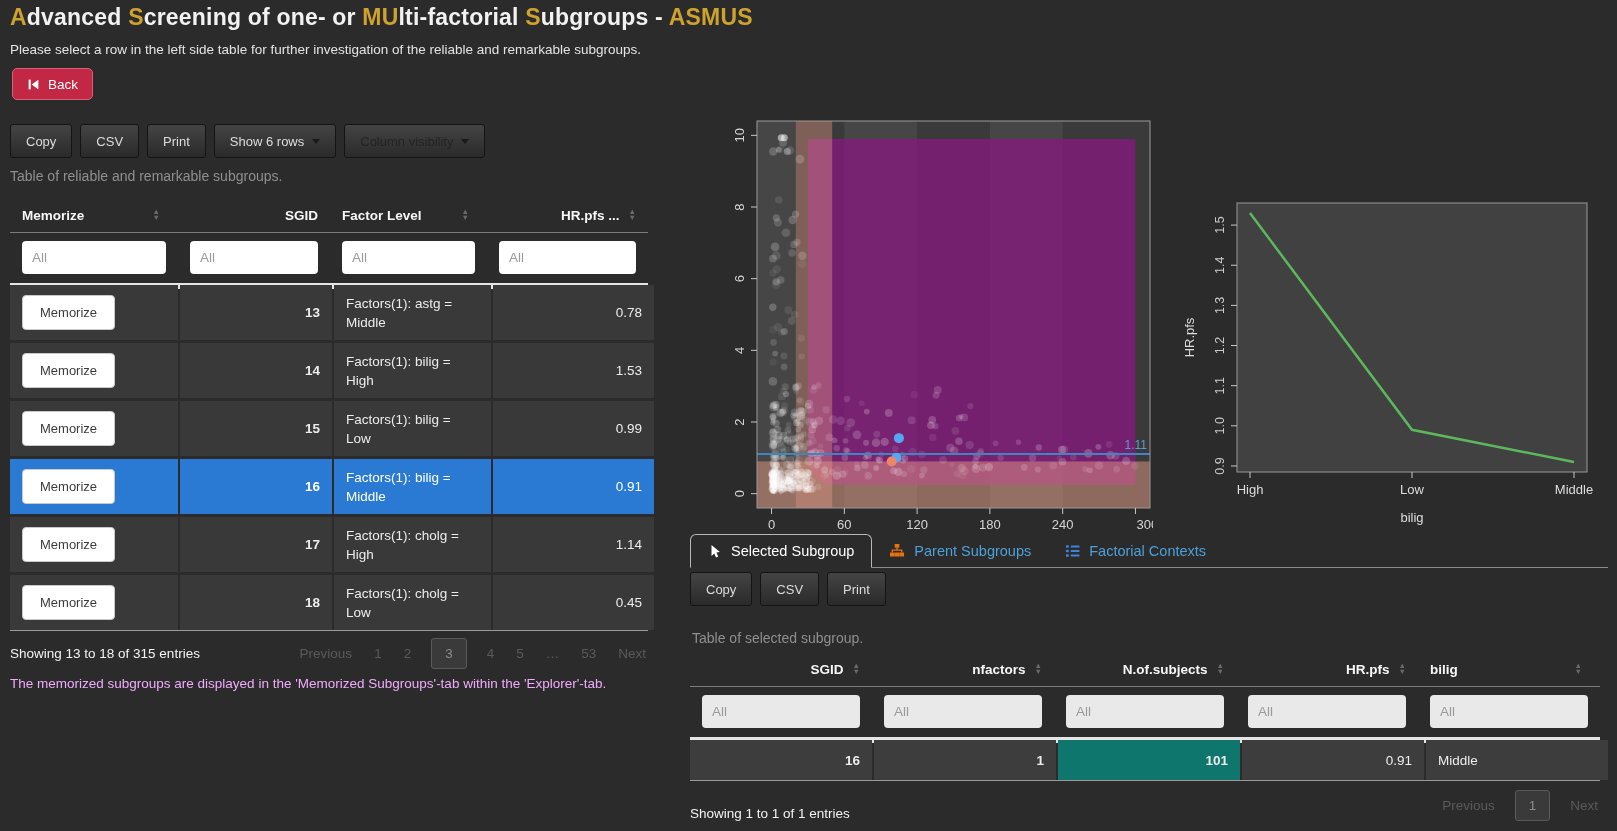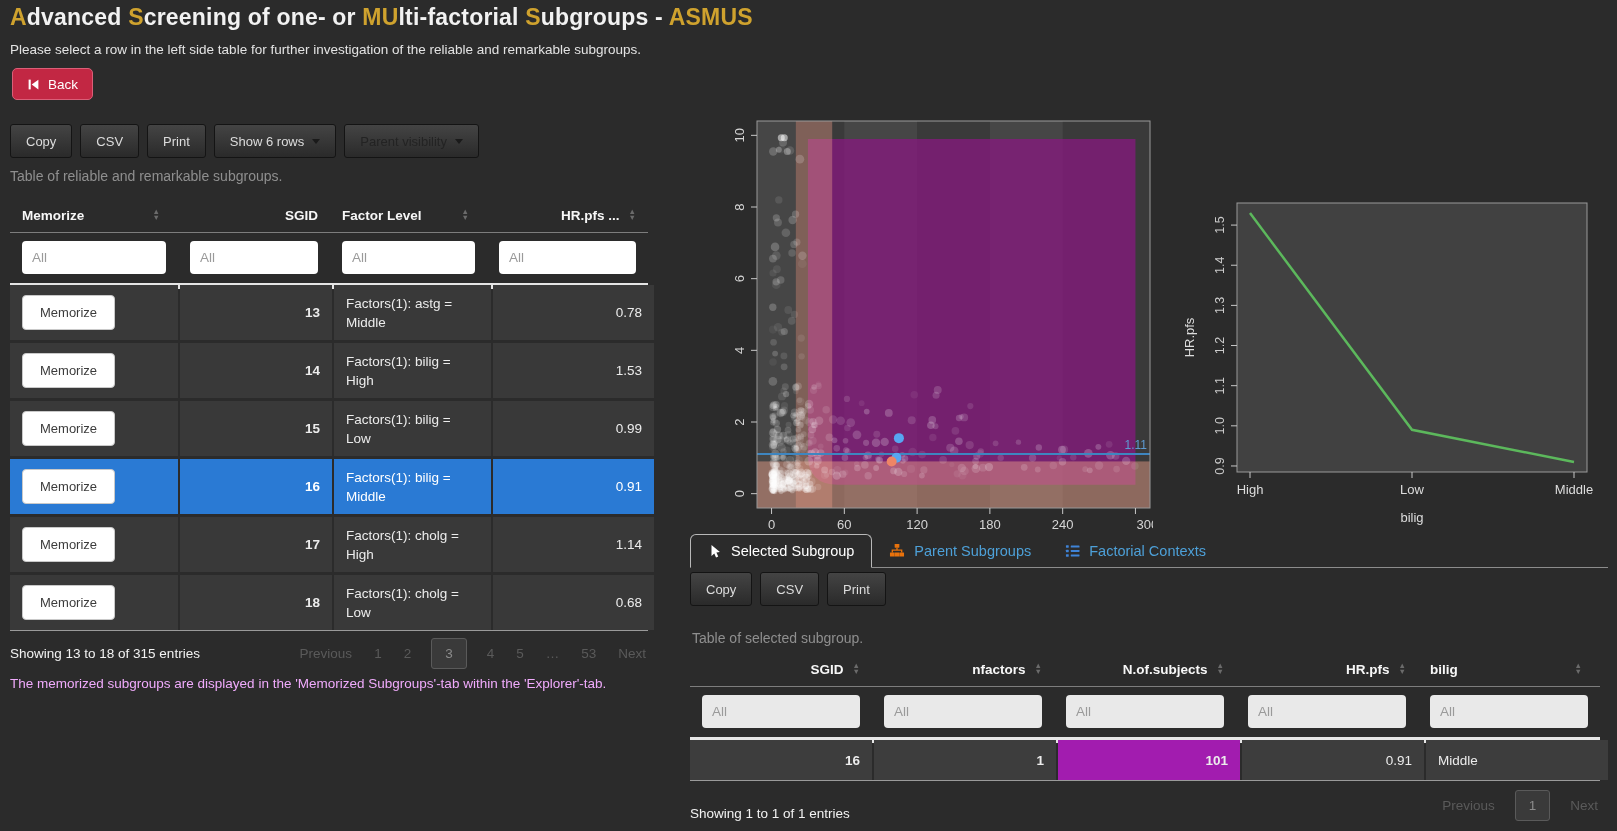--- a/index.html
+++ b/index.html
@@ -84,21 +84,21 @@
         <span>CSV</span>
       </button>
       <button class="btn-dark">
         <span>Print</span>
       </button>
       <button class="btn-dark">
         <span>Show 6 rows</span>
         <span class="caret"></span>
       </button>
       <button class="btn-dark dark-text">
-        <span>Parent visibility</span>
+        <span>Column visibility</span>
         <span class="caret"></span>
       </button>
     </div>
   <div class="abs caption" style="left:10px;top:168px;">Table of reliable and remarkable subgroups.</div>
 
   <div id="lt-header" class="abs dt-header" style="left: 10px; top: 198px; width: 638px; grid-template-columns: 168px 152px 157px 161px;">
       <div class="hcell" style="justify-content: space-between; padding-right: 18px;">
         <span>Memorize</span>
         <span class="sort">
           <span>▲</span>
@@ -188,21 +188,21 @@
       <div class="cell" style="height: 55px;">
         <button class="white-btn">Memorize</button>
       </div>
       <div class="cell num sgid">18</div>
       <div class="cell">
         <div class="factor-lines">
           <div>Factors(1): cholg =</div>
           <div>Low</div>
         </div>
       </div>
-      <div class="cell num">0.68</div>
+      <div class="cell num">0.45</div>
     </div>
 
   <div class="abs" style="left:10px;top:638px;width:638px;display:flex;justify-content:space-between;align-items:center;">
     <span class="show-text">Showing 13 to 18 of 315 entries</span>
     <span id="lt-pg" class="pgwrap">
         <span class="pg-item">Previous</span>
         <span class="pg-item">1</span>
         <span class="pg-item">2</span>
         <span class="pg-current">3</span>
         <span class="pg-item">4</span>
@@ -881,21 +881,21 @@
   <div id="bt-filters" class="abs dt-filters" style="left: 690px; top: 687px; width: 910px; grid-template-columns: 182px 182px 182px 182px 182px;">
       <input class="filter-input" placeholder="All" style="background: rgb(233, 233, 233);">
       <input class="filter-input" placeholder="All" style="background: rgb(233, 233, 233);">
       <input class="filter-input" placeholder="All" style="background: rgb(233, 233, 233);">
       <input class="filter-input" placeholder="All" style="background: rgb(233, 233, 233);">
       <input class="filter-input" placeholder="All" style="background: rgb(233, 233, 233);">
     </div>
   <div id="bt-row" class="abs dt-rows" style="left: 690px; top: 740px; width: 910px; grid-template-columns: 182px 182px 182px 182px 182px;">
       <div class="cell num" style="height: 40px; background: rgb(61, 61, 61); font-weight: bold;">16</div>
       <div class="cell num" style="height: 40px; background: rgb(61, 61, 61); font-weight: bold;">1</div>
-      <div class="cell num" style="height: 40px; background: #a21caf; font-weight: bold;">101</div>
+      <div class="cell num" style="height: 40px; background: #0f766e; font-weight: bold;">101</div>
       <div class="cell num" style="height: 40px; background: rgb(61, 61, 61);">0.91</div>
       <div class="cell" style="height: 40px; background: rgb(61, 61, 61);">Middle</div>
     </div>
 
   <div class="abs" style="left:690px;top:790px;width:910px;display:flex;justify-content:space-between;align-items:flex-end;">
     <span class="show-text">Showing 1 to 1 of 1 entries</span>
     <span id="bt-pg" class="pgwrap">
         <span class="pg-item">Previous</span>
         <span class="pg-current">1</span>
         <span class="pg-item">Next</span>

